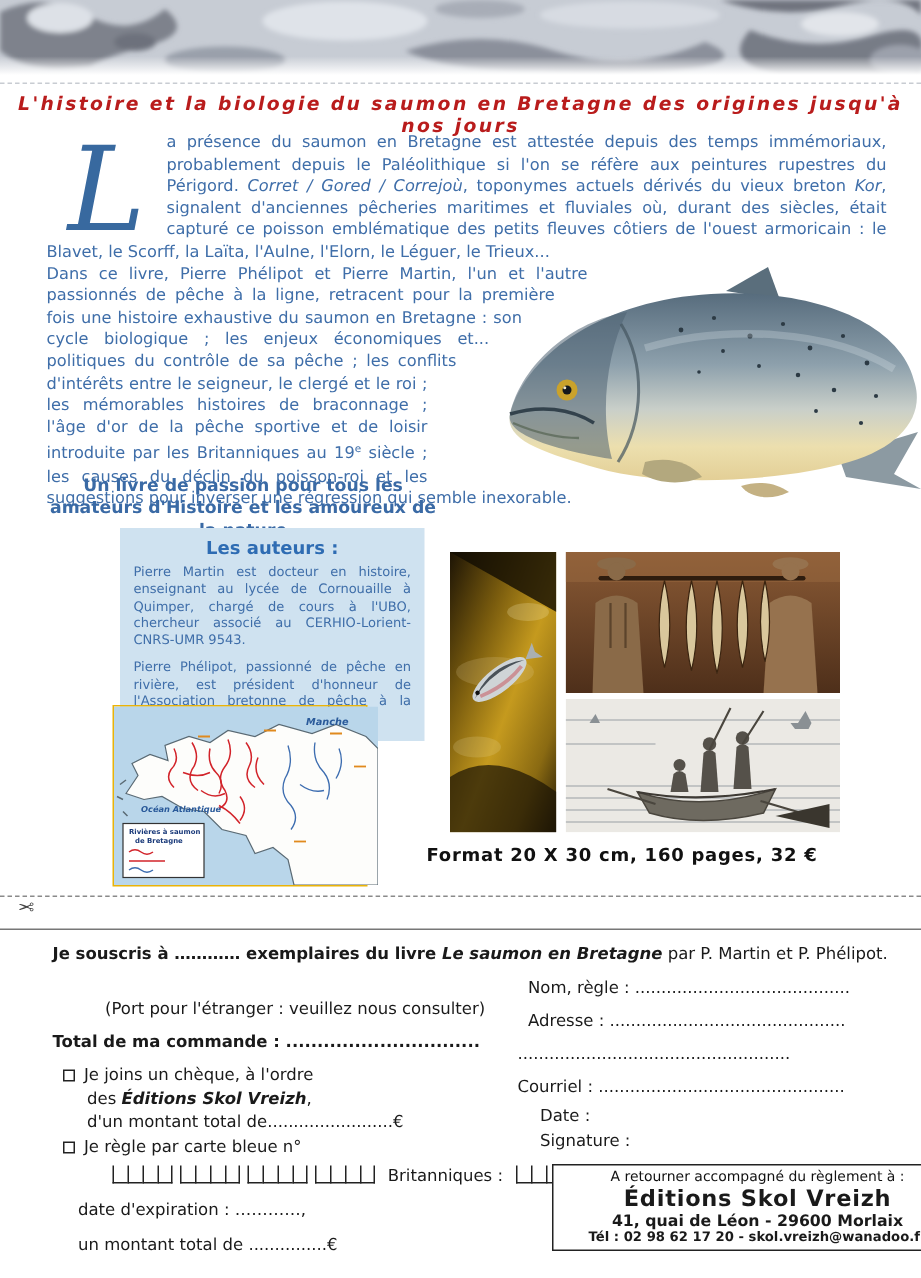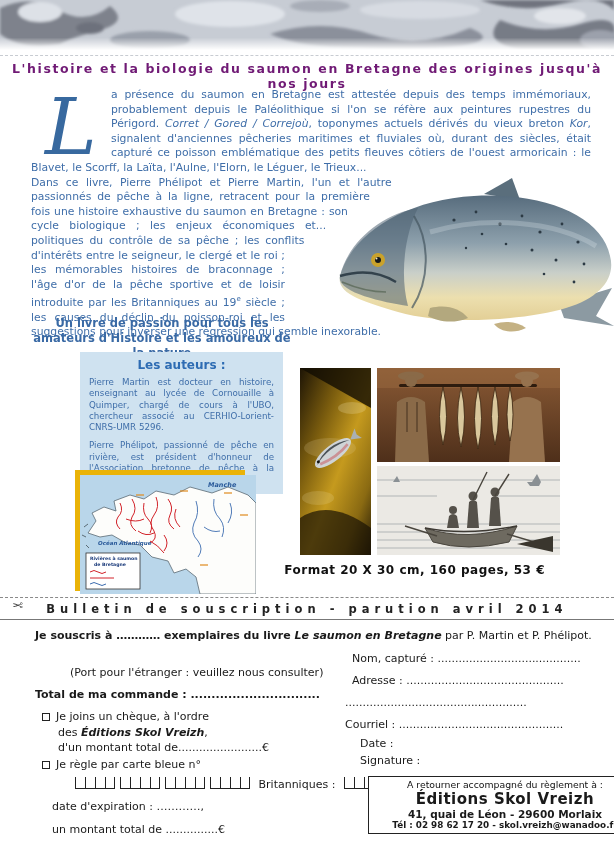--- a/index.html
+++ b/index.html
@@ -10,21 +10,21 @@
     font-family:"DejaVu Sans","Liberation Sans",sans-serif;
     color:#1a1a1a;
   }
   
   .band { position:absolute; top:0; left:0; width:614px; height:50px; }
   .band-edge { position:absolute; top:55px; left:0; width:614px; border-top:1px dashed #c8ccd2; }
 
   
   .main-title {
     position:absolute; top:61px; left:0; width:100%;
-    text-align:center; color:#701a75; font-weight:bold; 
+    text-align:center; color:#b91c1c; font-weight:bold; font-style:italic;
     font-size:12.5px; letter-spacing:1.6px;
   }
 
   
   .intro {
     position:absolute; top:88px; left:31px; width:560px;
     color:#3f6ea9; font-size:10.8px; line-height:14.6px; text-align:justify;
   }
   .dropcap {
     float:left; width:80px; height:72px; text-align:center;
@@ -50,21 +50,21 @@
   
   .authors {
     position:absolute; top:352px; left:80px; width:203px;
     background:#cfe2f0; padding:6px 9px 8px 9px;
   }
   .authors-title { text-align:center; color:#2e6cb3; font-weight:bold; font-size:12px; margin-bottom:5px; }
   .authors p { color:#3f6ea9; font-size:8.7px; line-height:11.3px; text-align:justify; margin-bottom:7px; }
   .authors p:last-child { margin-bottom:0; }
 
   
-  .map { position:absolute; top:470px; left:75px; width:170px; height:121px; border:5px solid #eab308; }
+  .map { position:absolute; top:470px; left:75px; width:170px; height:121px; border:1px solid #eab308; }
 
   
   .photo { position:absolute; overflow:hidden; }
   .photo-underwater { top:368px; left:300px; width:71px; height:187px; }
   .photo-fishermen  { top:368px; left:377px; width:183px; height:94px; }
   .photo-boat       { top:466px; left:377px; width:183px; height:89px; }
 
   
   .format-line {
     position:absolute; top:563px; left:0; width:545px; text-align:right;
@@ -203,21 +203,21 @@
       </g>
 
       <path d="M96,56 C150,40 220,44 262,70" fill="none" stroke="#e8eef2" stroke-width="5" opacity="0.25"></path>
     </svg>
   </div>
 
   <div class="passion">Un livre de passion pour tous les amateurs d'Histoire et les amoureux de la nature</div>
 
   <div class="authors">
     <div class="authors-title">Les auteurs :</div>
-    <p>Pierre Martin est docteur en histoire, enseignant au lycée de Cornouaille à Quimper, chargé de cours à l'UBO, chercheur associé au CERHIO-Lorient-CNRS-UMR 5296.</p>
+    <p>Pierre Martin est docteur en histoire, enseignant au lycée de Cornouaille à Quimper, chargé de cours à l'UBO, chercheur associé au CERHIO-Lorient-CNRS-UMR 9543.</p>
     <p>Pierre Phélipot, passionné de pêche en rivière, est président d'honneur de l'Association bretonne de pêche à la mouche.</p>
   </div>
 
   <div class="map">
     <svg width="176" height="119" viewBox="0 0 176 119" xmlns="http://www.w3.org/2000/svg">
       <rect width="176" height="119" fill="#b9d6ea"></rect>
       <path d="M8,58 L16,46 L12,38 L24,32 L36,36 L34,26 L50,20 L64,24 L76,16 L94,20 L110,12 L132,18 L148,12 L168,20 L176,28 L176,119 L120,119 L116,102 L106,94 L94,98 L88,86 L72,82 L60,70 L46,68 L32,60 L20,62 Z" fill="#fdfdfb" stroke="#5a6a74" stroke-width="0.8"></path>
       <path d="M4,52 l4,-3 M2,60 l4,2 M6,70 l3,3" stroke="#5a6a74" stroke-width="1" fill="none"></path>
 
       <g stroke="#d2232a" stroke-width="1" fill="none">
@@ -351,25 +351,24 @@
           <path d="M112,60 L114,32 Q118,28 122,32 L124,60 Z"></path>
         <circle cx="76" cy="44" r="4"></circle>
           <path d="M70,62 L72,50 Q76,46 80,50 L82,62 Z"></path>
       </g>
 
       <path d="M96,34 L110,6 M118,30 L132,8 M60,70 L28,60 M130,68 L164,78" stroke="#4a463e" stroke-width="1.4"></path>
       <path d="M140,78 L176,70 L176,86 Z" fill="#3a362e"></path>
     </svg>
   </div>
 
-  <div class="format-line">Format 20 X 30 cm, 160 pages, 53 €</div>
+  <div class="format-line">Format 20 X 30 cm, 160 pages, 32 €</div>
 
   <div class="cutline"></div>
   <div class="scissors">✂</div>
-  <div class="bulletin-header">Bulletin de souscription - parution avril 2014</div>
   <div class="bulletin-rule"></div>
 
   <div class="frm" style="top:629px; left:35px;">
     <span class="b">Je souscris à ………… exemplaires du livre </span><span class="bi">Le saumon en Bretagne</span><span> par P. Martin et P. Phélipot.</span>
   </div>
   <div class="frm" style="top:666px; left:70px;">(Port pour l'étranger : veuillez nous consulter)</div>
   <div class="frm b" style="top:688px; left:35px;">Total de ma commande : ...............................</div>
 
   <div class="frm cheque-block" style="top:709px; left:42px;">
     <div><span class="checkbox"></span><span>Je joins un chèque, à l'ordre</span></div>
@@ -383,21 +382,21 @@
 
   <div class="frm" style="top:777px; left:75px;">
     <span class="cgroup"><span class="ccell"></span><span class="ccell"></span><span class="ccell"></span><span class="ccell"></span></span><span class="cgroup"><span class="ccell"></span><span class="ccell"></span><span class="ccell"></span><span class="ccell"></span></span><span class="cgroup"><span class="ccell"></span><span class="ccell"></span><span class="ccell"></span><span class="ccell"></span></span><span class="cgroup"><span class="ccell"></span><span class="ccell"></span><span class="ccell"></span><span class="ccell"></span></span>
     <span>Britanniques :</span>
     <span class="cgroup" style="margin-left:5px;"><span class="ccell"></span><span class="ccell"></span><span class="ccell"></span></span>
   </div>
 
   <div class="frm" style="top:800px; left:52px;">date d'expiration : …………,</div>
   <div class="frm" style="top:823px; left:52px;">un montant total de ...............€</div>
 
-  <div class="frm" style="top:652px; left:352px;">Nom, capturé : .........................................</div>
+  <div class="frm" style="top:652px; left:352px;">Nom, règle : .........................................</div>
   <div class="frm" style="top:674px; left:352px;">Adresse : .............................................</div>
   <div class="frm" style="top:696px; left:345px;">....................................................</div>
   <div class="frm" style="top:718px; left:345px;">Courriel : ...............................................</div>
   <div class="frm" style="top:737px; left:360px;">Date :</div>
   <div class="frm" style="top:754px; left:360px;">Signature :</div>
 
   <div class="return-box">
     <div class="rb1">A retourner accompagné du règlement à :</div>
     <div class="rb2">Éditions Skol Vreizh</div>
     <div class="rb3">41, quai de Léon  -  29600 Morlaix</div>

